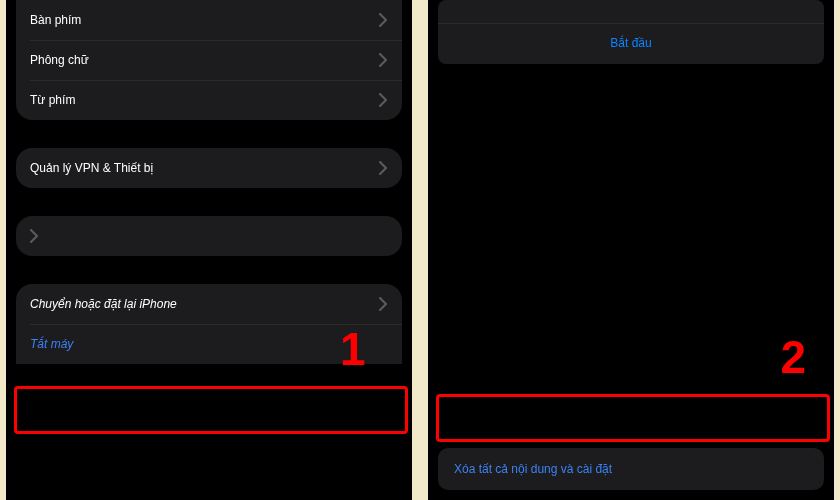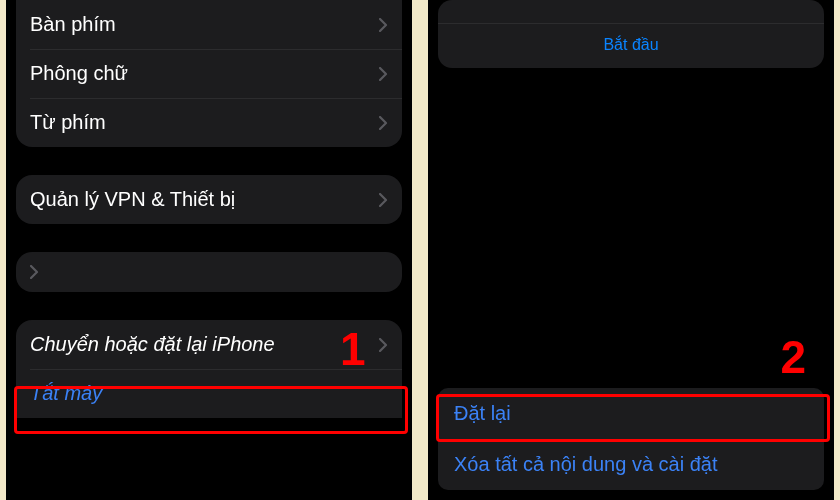--- a/index.html
+++ b/index.html
@@ -25,21 +25,21 @@
     margin: 0 10px 28px 10px;
     overflow: hidden;
   }
   .group.first { border-top-left-radius: 0; border-top-right-radius: 0; }
   .row {
     display: flex;
     align-items: center;
     justify-content: space-between;
     padding: 13px 14px;
     color: #fff;
-    font-size: 20px;
+    font-size: 12px;
     position: relative;
   }
   .row + .row::before {
     content: "";
     position: absolute;
     top: 0;
     left: 14px;
     right: 0;
     height: 1px;
     background: #2c2c2e;
@@ -61,26 +61,26 @@
     position: absolute;
     color: #ff0000;
     font-weight: 700;
     font-size: 46px;
     pointer-events: none;
     font-family: Arial, sans-serif;
   }
   
   .topcard {
     background: #1c1c1e;
-    border-radius: 14px;
+    border-radius: 8px;
     margin: 0 10px;
     padding: 4px 0 14px 0;
     color: #0a84ff;
     text-align: center;
-    font-size: 16px;
+    font-size: 12px;
   }
   .bottomcard {
     position: absolute;
     left: 10px;
     right: 10px;
     bottom: 10px;
     background: #1c1c1e;
     border-radius: 10px;
     overflow: hidden;
   }
@@ -164,22 +164,19 @@
 
 <div class="phone">
 
   <div class="topcard">
     <div style="height:20px; border-bottom:1px solid #2c2c2e; margin:0 0 12px 0;"></div>
     <span>Bắt đầu</span>
   </div>
 
   <div class="bottomcard">
     <div class="row link">
-      <span>Đặt lại</span>
-    </div>
-    <div class="row link">
       <span>Xóa tất cả nội dung và cài đặt</span>
     </div>
   </div>
 
   <div class="highlight" style="bottom:58px; left:8px; width:394px; height:48px;"></div>
   <div class="annot" style="top:330px; right:28px;">2</div>
 </div>
 
 </body></html>

